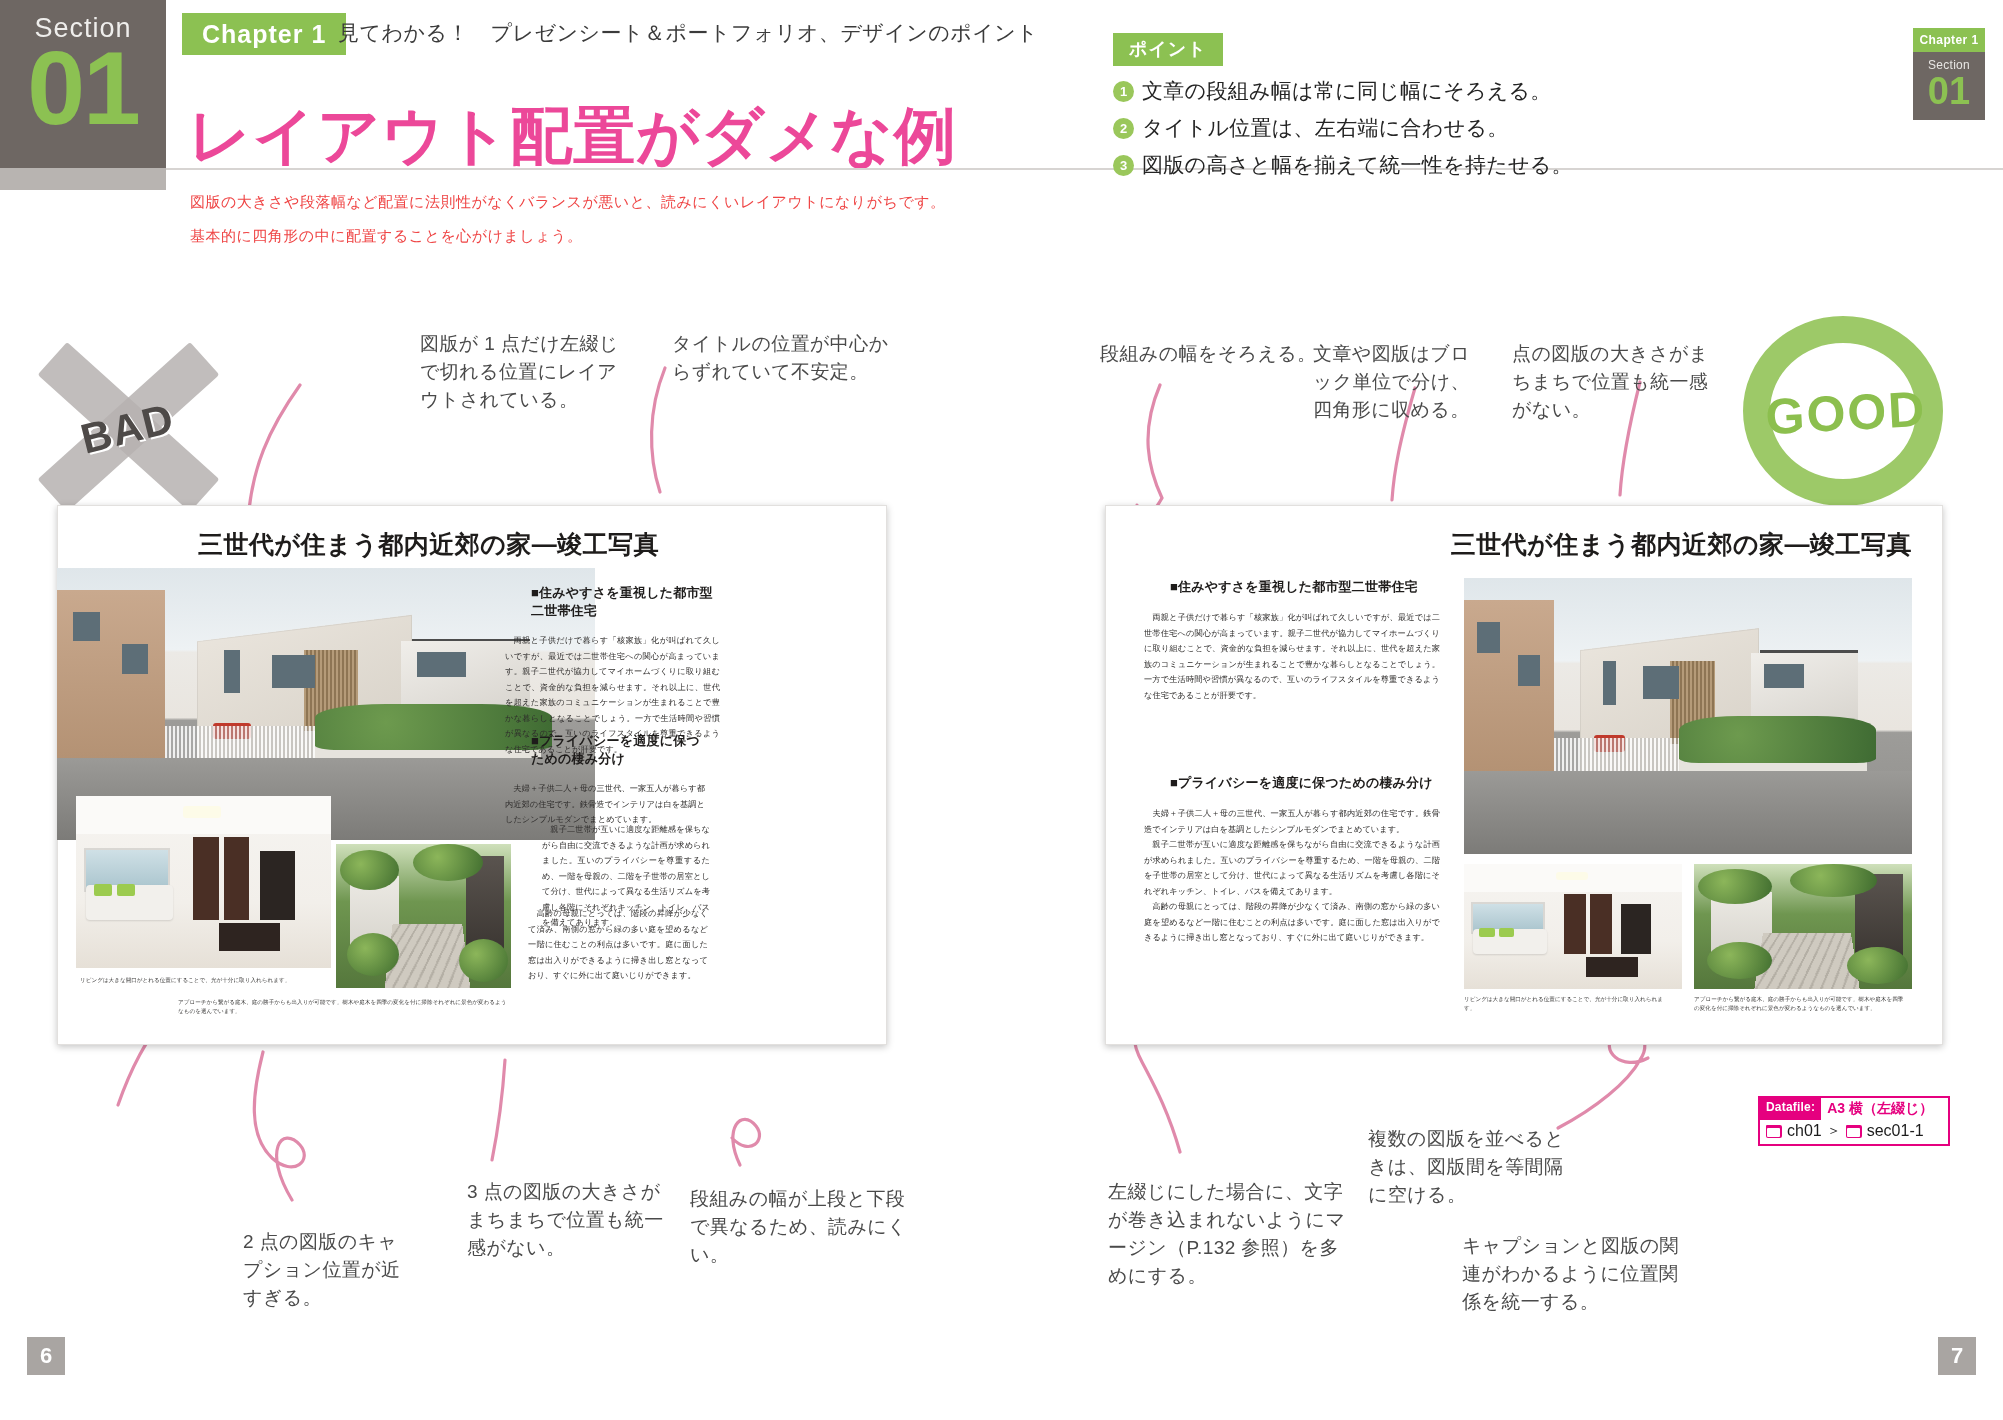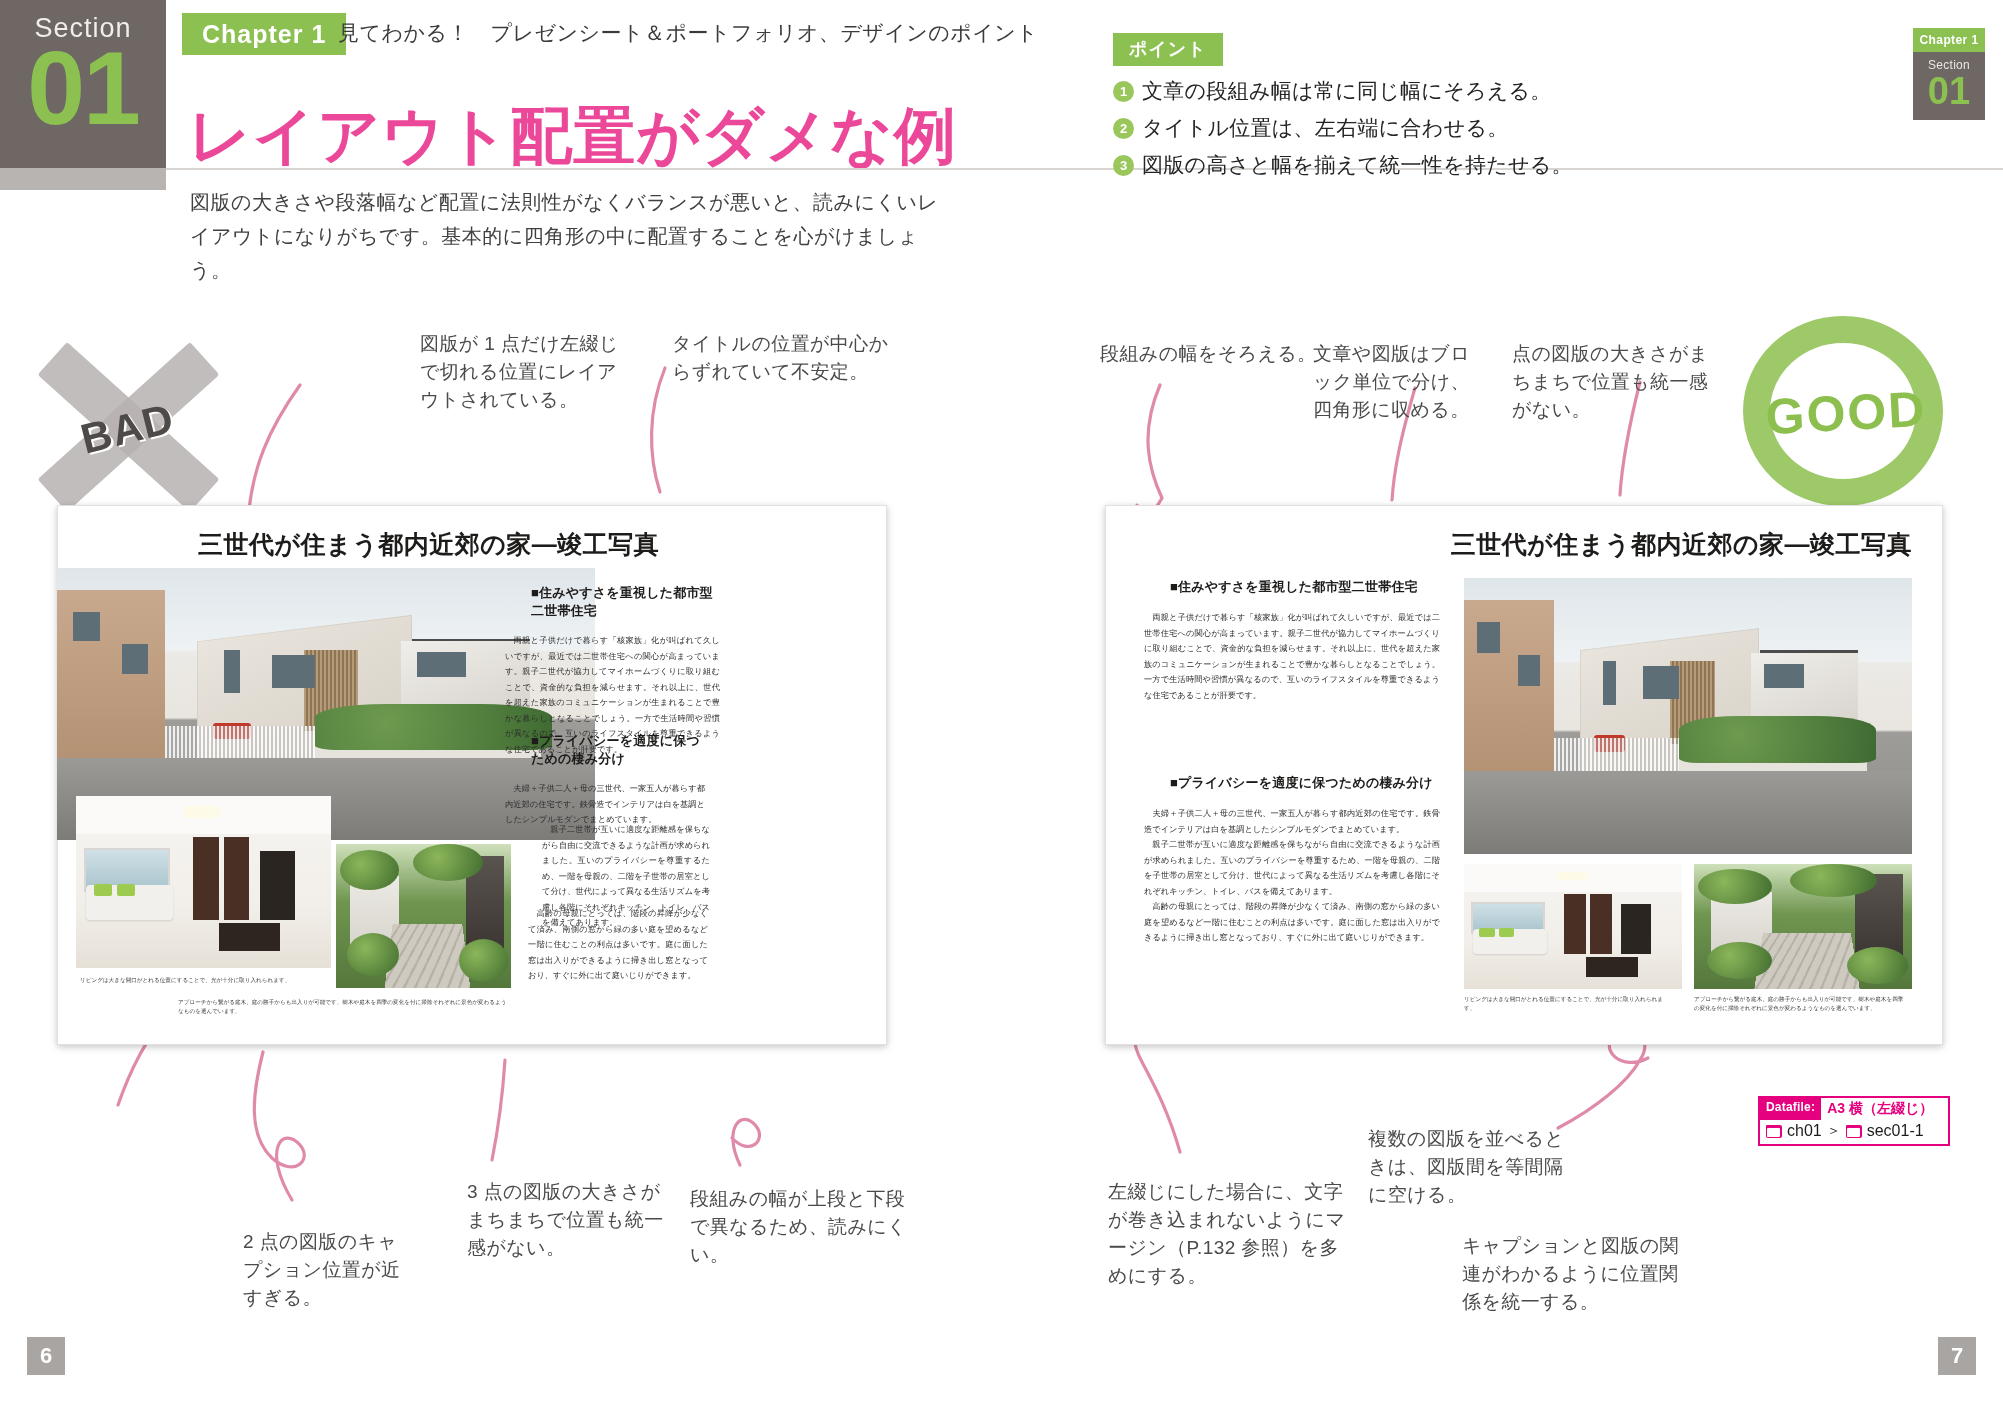--- a/index.html
+++ b/index.html
@@ -43,21 +43,21 @@
     font-size: 62px; font-weight: 700; color: #ec4899; letter-spacing: 1px;
     white-space: nowrap;
     margin-top: 36px;
   }
   .rule {
     position: absolute; left: 166px; top: 168px; width: 1837px; height: 2px;
     background: #d7d4d2;
   }
   .lead {
     position: absolute; left: 190px; top: 185px; width: 760px;
-    font-size: 20px; line-height: 34px; color: #404040; letter-spacing: .5px;
+    font-size: 15px; line-height: 34px; color: #ef4444; letter-spacing: .5px;
   }
 
   
   .point-wrap { position: absolute; left: 1113px; top: 33px; width: 620px; }
   .point-tag {
     display: inline-block; background: #8cc152; color: #fff;
     font-size: 18px; font-weight: 700; padding: 4px 16px 5px; letter-spacing: 1px;
   }
   .point-list { margin-top: 11px; }
   .point-row { display: flex; align-items: flex-start; margin-bottom: 9px; }

